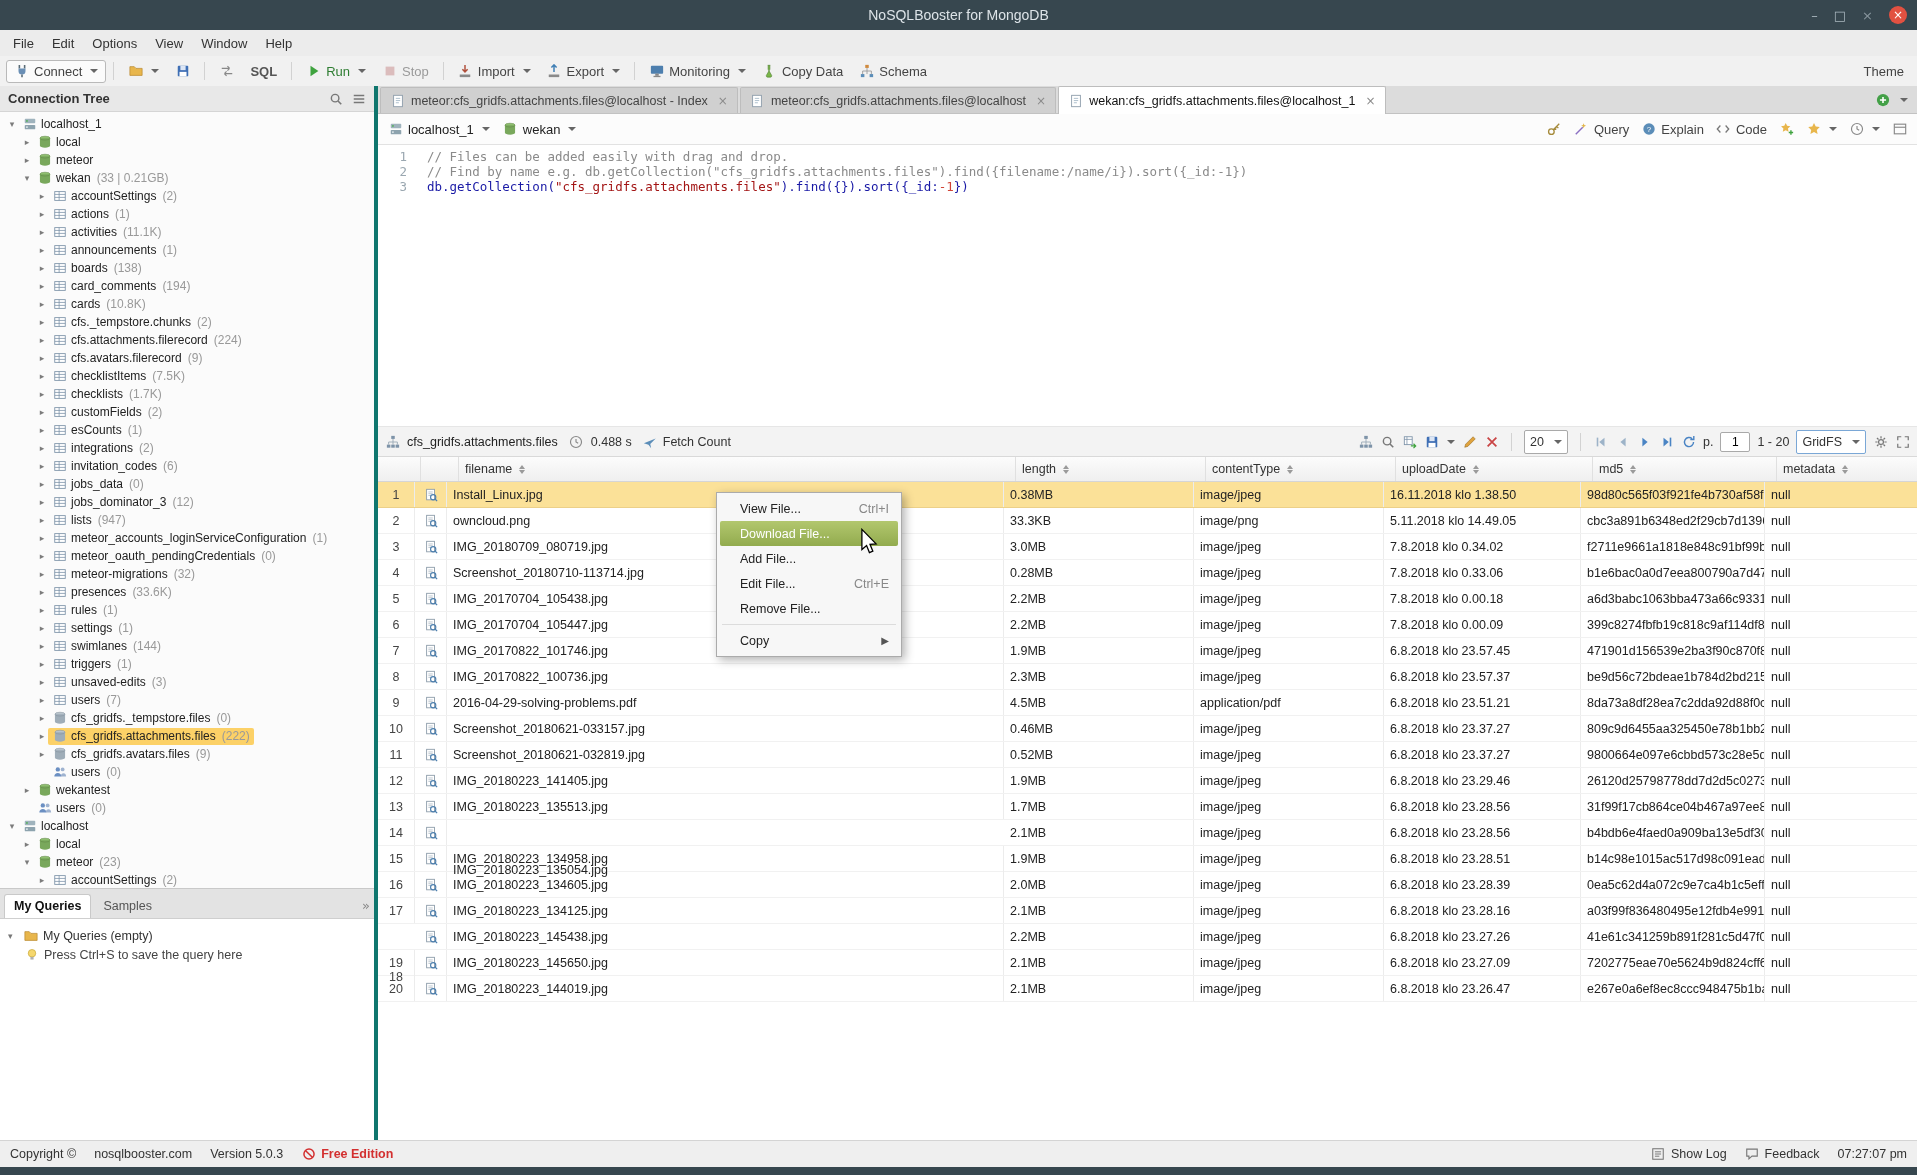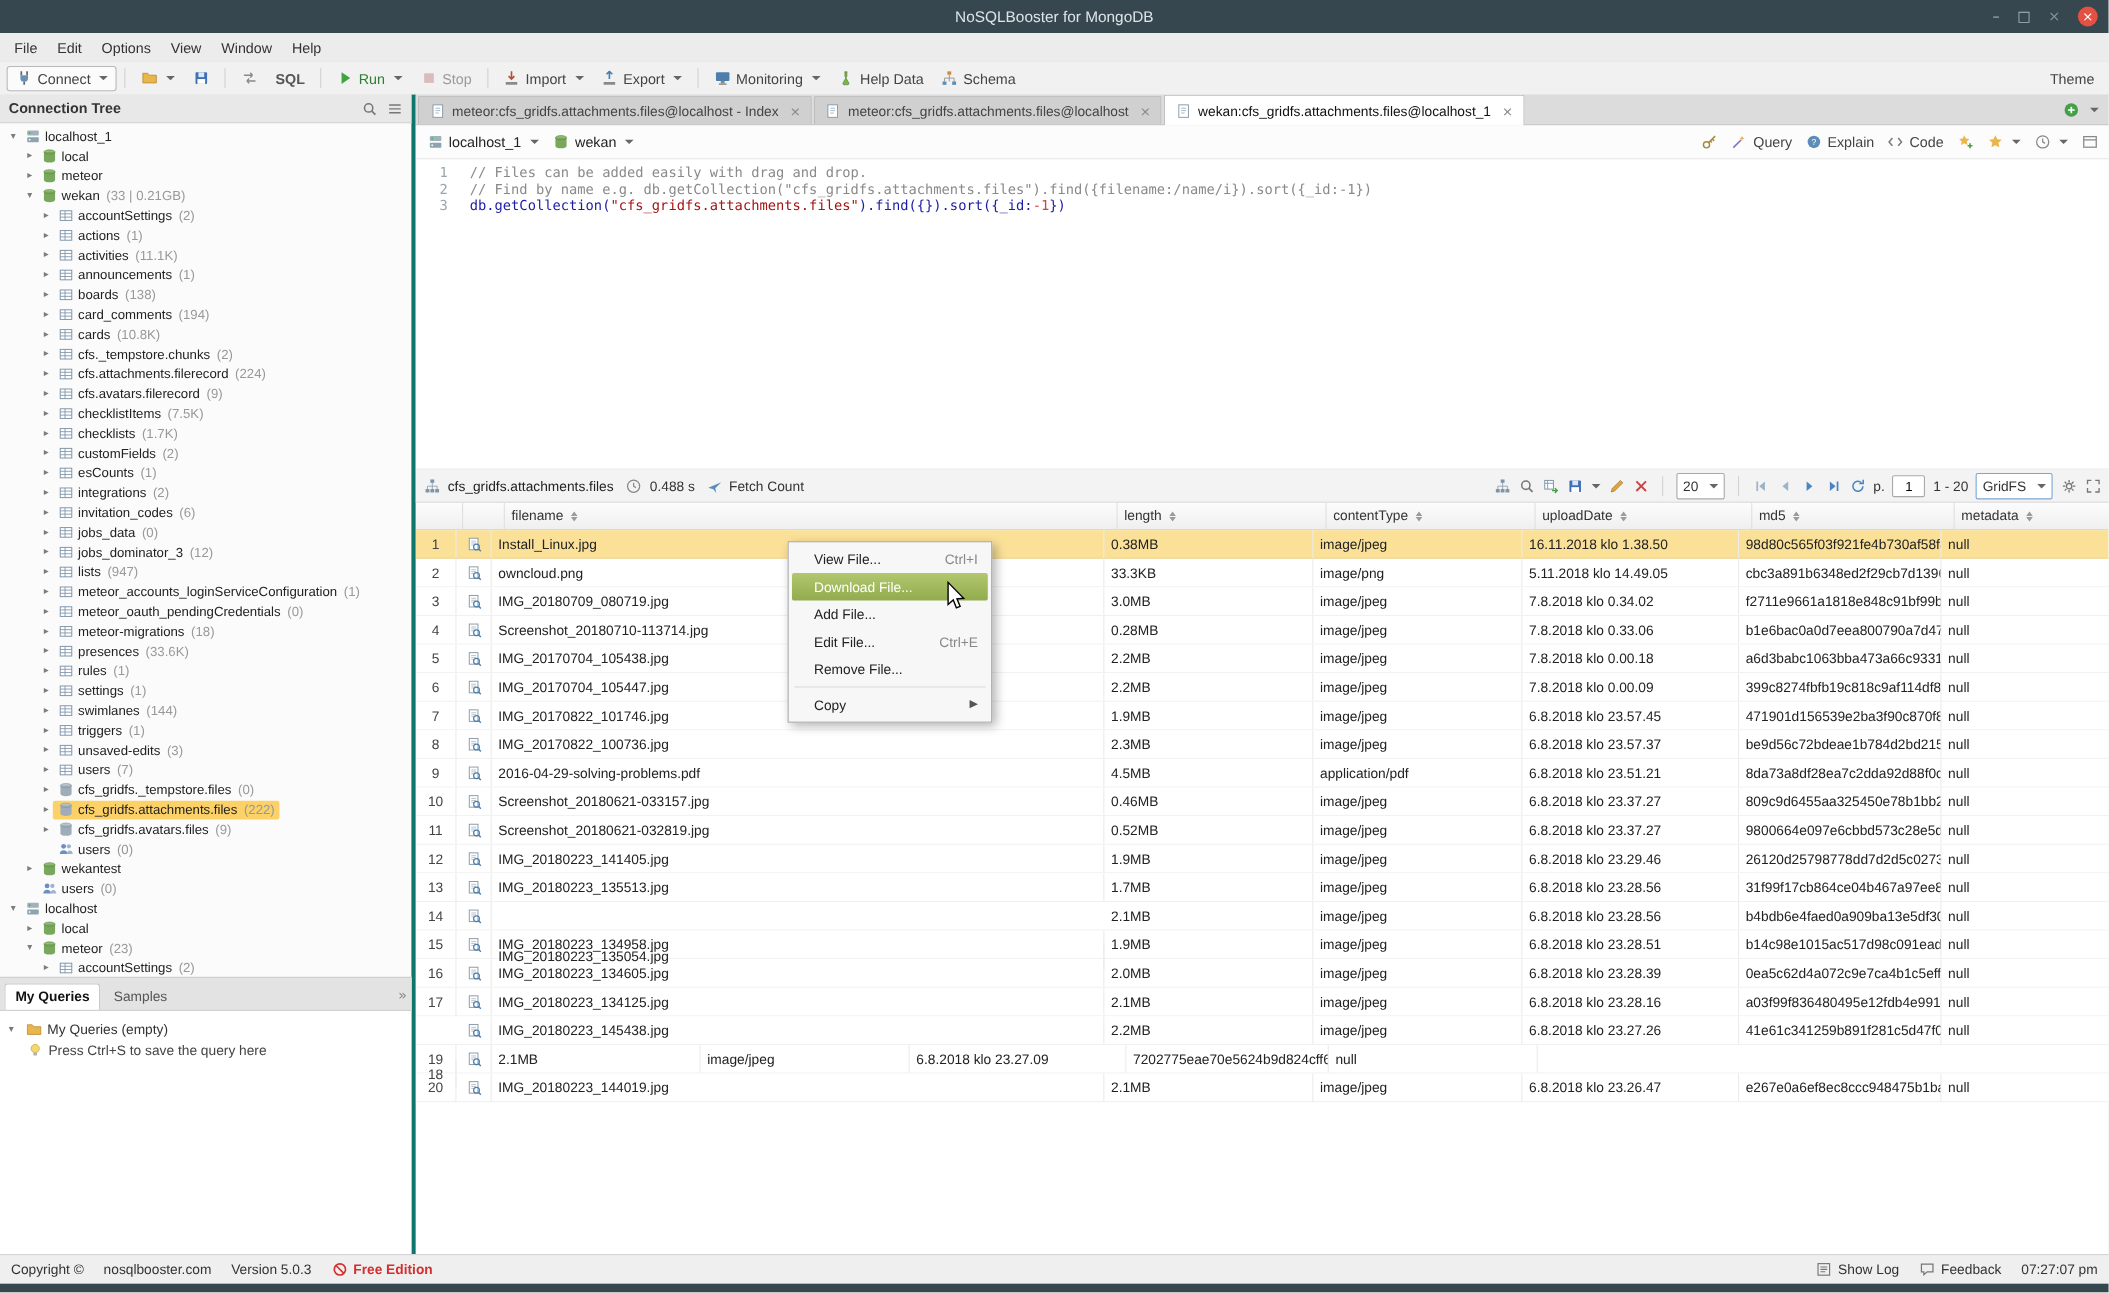--- a/index.html
+++ b/index.html
@@ -233,21 +233,21 @@
       </span>
     <span>Monitoring</span>
     <span class="caret"></span>
   </div>
   <div class="tbtn">
     <span class="ic">
         <svg width="14" height="14" viewBox="0 0 16 16" xmlns="http://www.w3.org/2000/svg">
           <path d="M6.5 1.5h3M7 1.5v4.5l4 7a1.4 1.4 0 0 1-1.3 2H6.3A1.4 1.4 0 0 1 5 13l4-7V1.5" fill="#7ab648" stroke="#4e7f2f" stroke-width="0.7"></path>
         </svg>
       </span>
-    <span>Help Data</span>
+    <span>Copy Data</span>
   </div>
   <div class="tbtn">
     <span class="ic">
         <svg width="14" height="14" viewBox="0 0 16 16" xmlns="http://www.w3.org/2000/svg">
           <rect x="6" y="1" width="4" height="3.5" fill="#d08a3e"></rect>
           <rect x="1" y="11.5" width="4" height="3.5" fill="#5b8db8"></rect>
           <rect x="11" y="11.5" width="4" height="3.5" fill="#5b8db8"></rect>
           <path d="M8 4.5V8M3 11.5V8h10v3.5M8 8v3.5" stroke="#999" fill="none"></path>
         </svg>
       </span>
@@ -608,21 +608,21 @@
         <div class="tree-row" style="padding-left: 36px;">
           <span class="arrow">▸</span>
           <span class="itemwrap">
             <span class="ic">
               <svg width="14" height="14" viewBox="0 0 16 16" xmlns="http://www.w3.org/2000/svg">
                 <rect x="2" y="3" width="12" height="10" fill="#fff" stroke="#7d93a8"></rect>
                 <path d="M2 6.2h12M2 9.6h12M7 3v10" stroke="#7d93a8" stroke-width="0.9"></path>
               </svg>
             </span>
             <span class="lbl">meteor-migrations</span>
-            <span class="count">(18)</span>
+            <span class="count">(32)</span>
           </span>
         </div>
         <div class="tree-row" style="padding-left: 36px;">
           <span class="arrow">▸</span>
           <span class="itemwrap">
             <span class="ic">
               <svg width="14" height="14" viewBox="0 0 16 16" xmlns="http://www.w3.org/2000/svg">
                 <rect x="2" y="3" width="12" height="10" fill="#fff" stroke="#7d93a8"></rect>
                 <path d="M2 6.2h12M2 9.6h12M7 3v10" stroke="#7d93a8" stroke-width="0.9"></path>
               </svg>
@@ -1543,20 +1543,21 @@
             <div class="gc rownum" style="width: 25px;">
               <span class="ic">
                 <svg width="14" height="14" viewBox="0 0 16 16" xmlns="http://www.w3.org/2000/svg">
                   <rect x="3" y="1.5" width="9" height="12" fill="#fff" stroke="#8a9aa8"></rect>
                   <path d="M5 4.5h5M5 6.5h5M5 8.5h3" stroke="#b0bcc6" stroke-width="0.9"></path>
                   <circle cx="10.5" cy="10.5" r="3" fill="none" stroke="#4d7fae" stroke-width="1.3"></circle>
                   <path d="M12.6 12.6L15 15" stroke="#4d7fae" stroke-width="1.5"></path>
                 </svg>
               </span>
             </div>
+            <div class="gc" style="width: 544px;">IMG_20180223_145650.jpg</div>
             <div class="gc" style="width: 177px;">2.1MB</div>
             <div class="gc" style="width: 177px;">image/jpeg</div>
             <div class="gc" style="width: 184px;">6.8.2018 klo 23.27.09</div>
             <div class="gc" style="width: 171px;">7202775eae70e5624b9d824cff6</div>
             <div class="gc" style="width: 177px;">null</div>
           </div>
           <div class="grow">
             <div class="gc rownum" style="width: 30px;">20</div>
             <div class="gc rownum" style="width: 25px;">
               <span class="ic">

